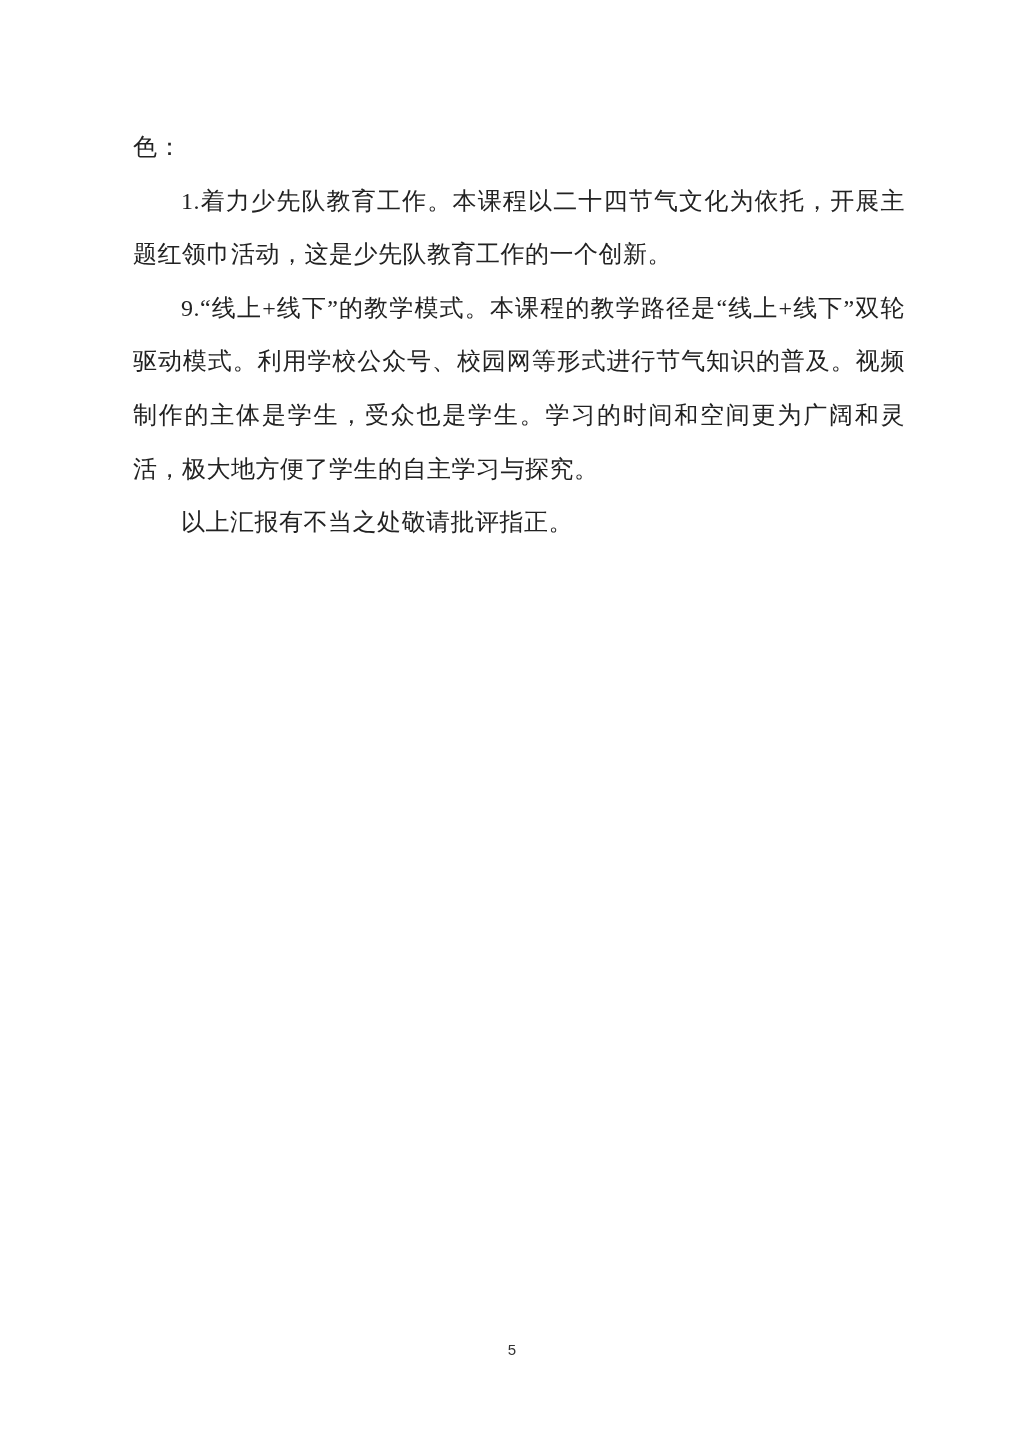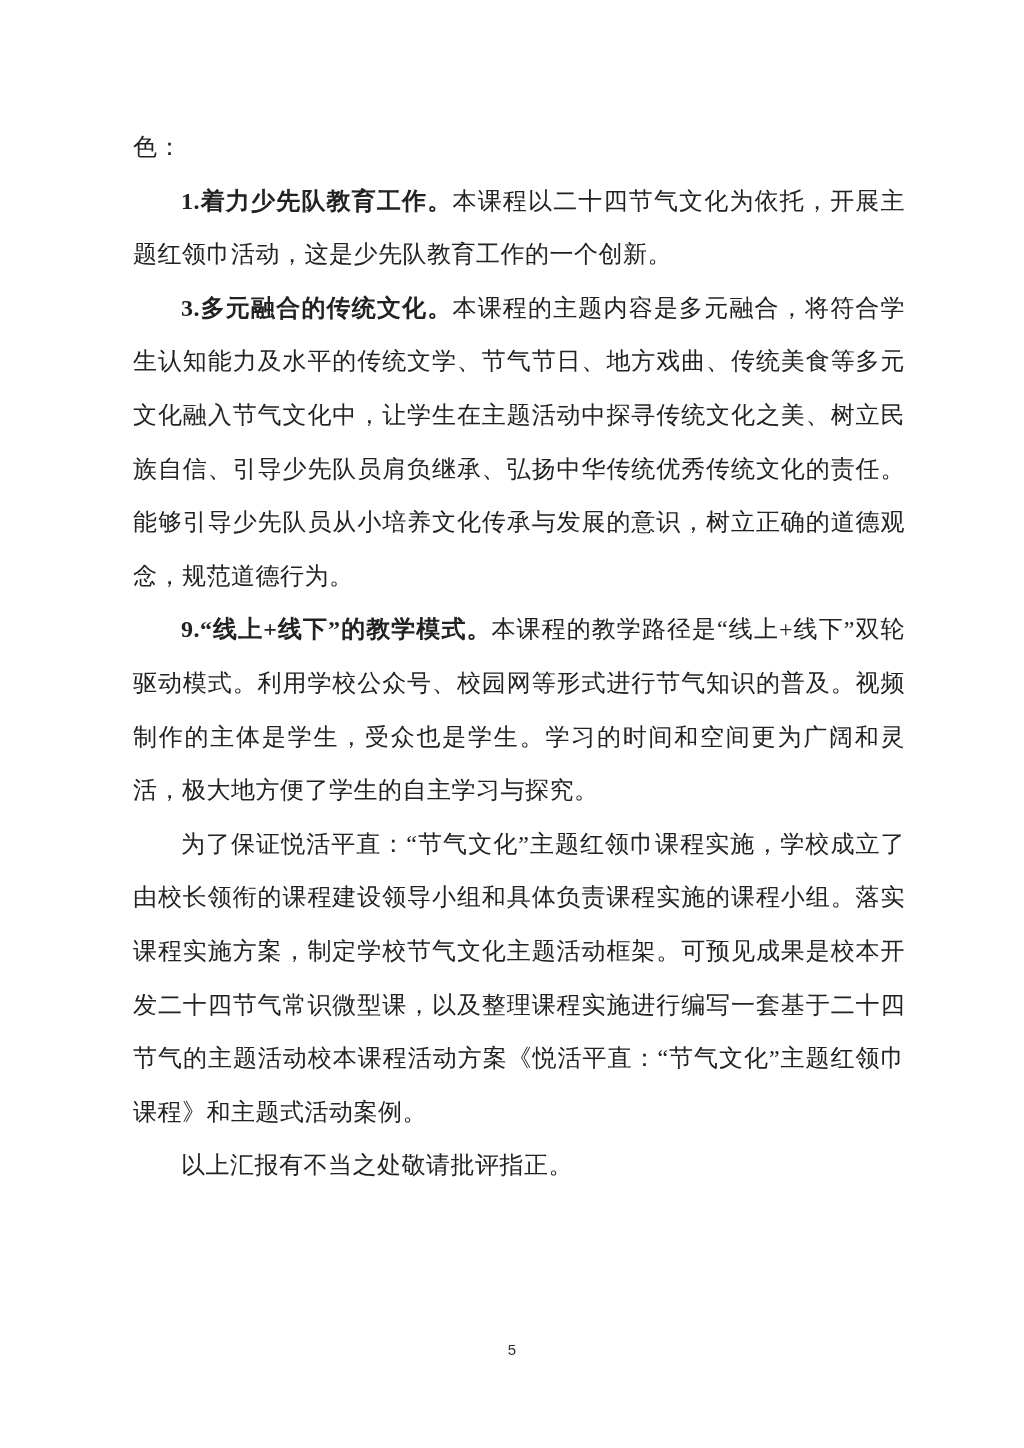--- a/index.html
+++ b/index.html
@@ -39,40 +39,38 @@
     margin: 0;
     padding: 0;
   }
   .doc-body p.indent {
     text-indent: 2em;
   }
   .run {
     font-weight: normal;
   }
   .run.bold {
-    font-weight: bold;
+    font-weight: normal;
   }
   .page-footer {
     position: absolute;
     left: 0;
     top: 1340px;
     width: 1024px;
     text-align: center;
     font-size: 15px;
     line-height: 20px;
     color: #333333;
     font-family: "Liberation Sans", "DejaVu Sans", sans-serif;
   }
 </style>
 </head>
 <body>
 
 <div class="sheet">
   <div class="doc-body">
       <p class=""><span class="run">色：</span></p>
       <p class="indent"><span class="run bold">1.着力少先队教育工作。</span><span class="run">本课程以二十四节气文化为依托，开展主题红领巾活动，这是少先队教育工作的一个创新。</span></p>
-      <p class="indent"><span class="run bold">3.多元融合的传统文化。</span><span class="run">本课程的主题内容是多元融合，将符合学生认知能力及水平的传统文学、节气节日、地方戏曲、传统美食等多元文化融入节气文化中，让学生在主题活动中探寻传统文化之美、树立民族自信、引导少先队员肩负继承、弘扬中华传统优秀传统文化的责任。能够引导少先队员从小培养文化传承与发展的意识，树立正确的道德观念，规范道德行为。</span></p>
       <p class="indent"><span class="run bold">9.“线上+线下”的教学模式。</span><span class="run">本课程的教学路径是“线上+线下”双轮驱动模式。利用学校公众号、校园网等形式进行节气知识的普及。视频制作的主体是学生，受众也是学生。学习的时间和空间更为广阔和灵活，极大地方便了学生的自主学习与探究。</span></p>
-      <p class="indent"><span class="run">为了保证悦活平直：“节气文化”主题红领巾课程实施，学校成立了由校长领衔的课程建设领导小组和具体负责课程实施的课程小组。落实课程实施方案，制定学校节气文化主题活动框架。可预见成果是校本开发二十四节气常识微型课，以及整理课程实施进行编写一套基于二十四节气的主题活动校本课程活动方案《悦活平直：“节气文化”主题红领巾课程》和主题式活动案例。</span></p>
       <p class="indent"><span class="run">以上汇报有不当之处敬请批评指正。</span></p>
     </div>
   <div class="page-footer">5</div>
 </div>
 
 </body></html>

